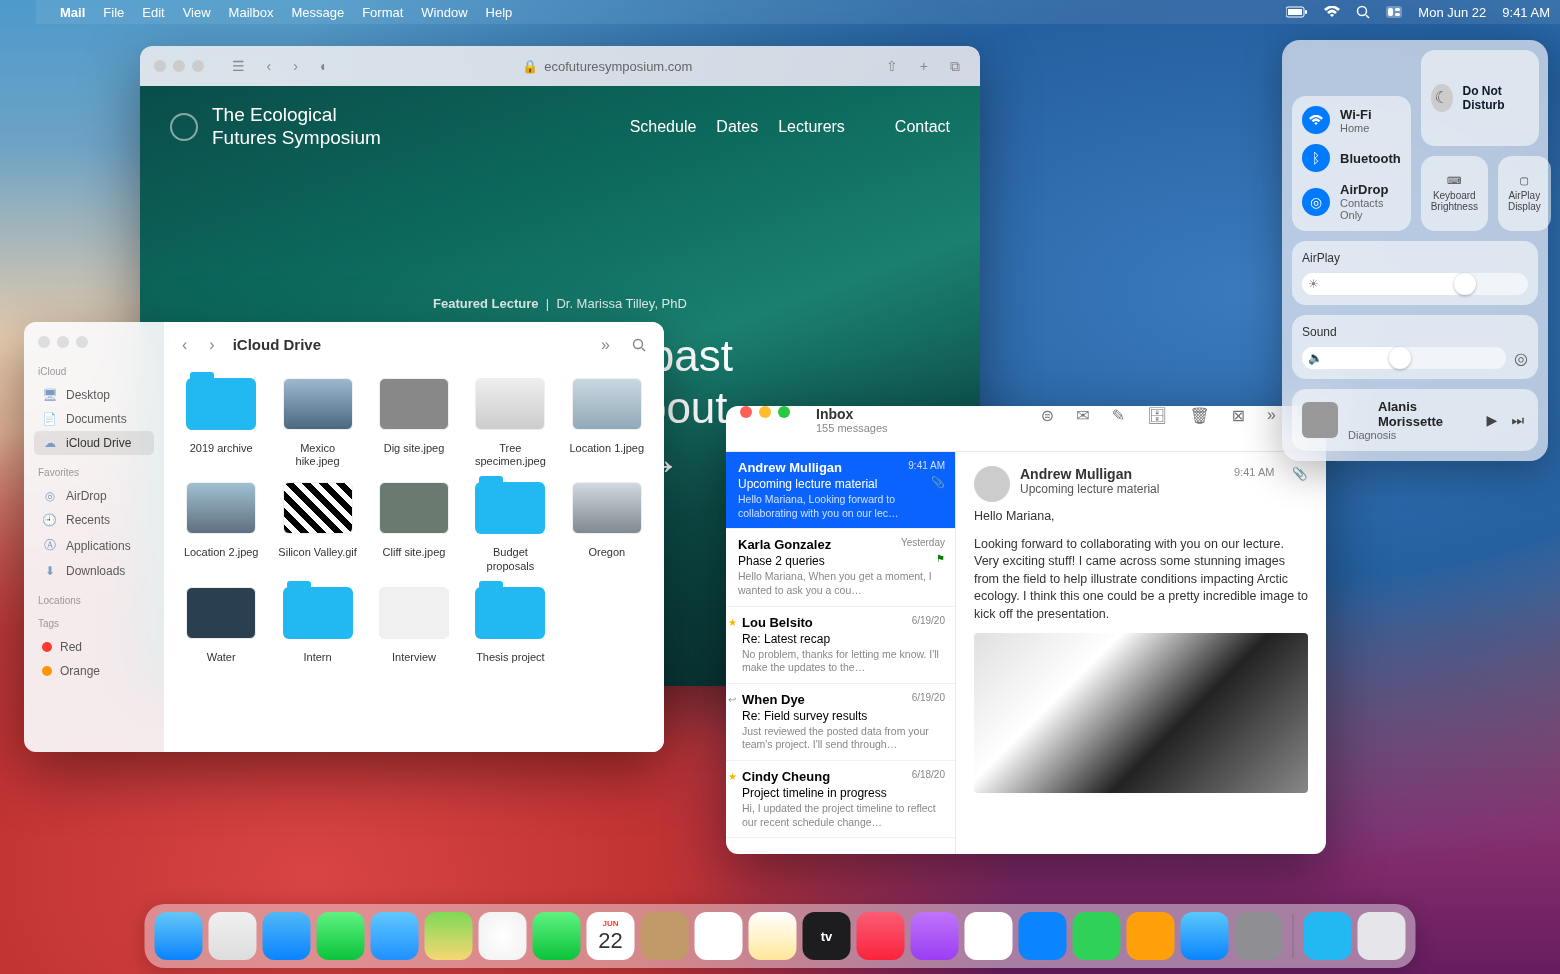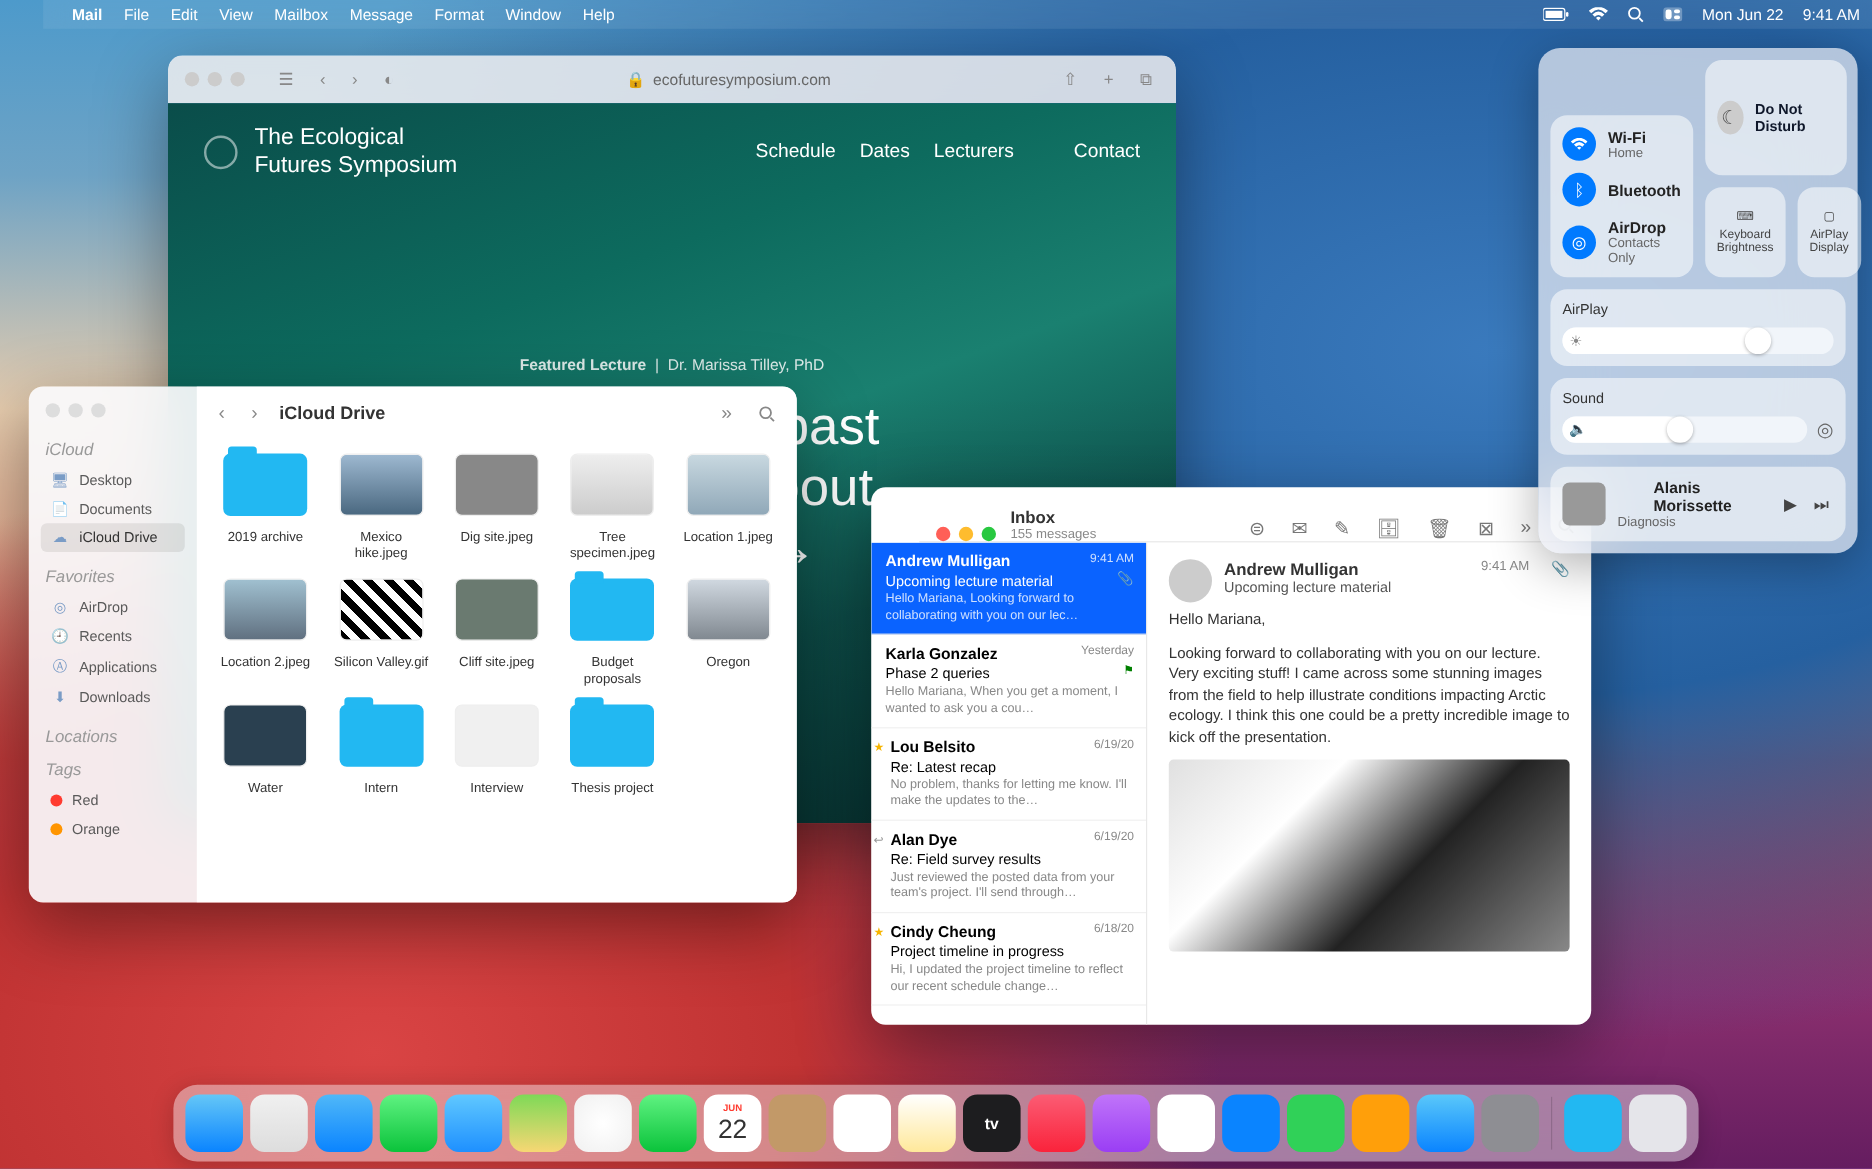--- a/index.html
+++ b/index.html
@@ -57,39 +57,39 @@
 .safari-links { margin-left:auto; display:flex; gap:20px; font-size:16px; }
 .safari-lecture { position:absolute; top:210px; left:50%; transform:translateX(-50%); text-align:center; width:90%; }
 .safari-featured { font-size:13px; opacity:.85; margin-bottom:20px; }
 .safari-headline { font-family:Georgia,serif; font-size:44px; line-height:1.15; }
 
 
 .finder { position:absolute; left:24px; top:322px; width:640px; height:430px; background:rgba(250,250,252,.92); backdrop-filter:blur(20px); border-radius:12px; box-shadow:0 20px 60px rgba(0,0,0,.4); display:flex; z-index:50; overflow:hidden; }
 .finder-sidebar { width:140px; padding:14px 10px; font-size:12px; color:#555; }
 .finder-traffic { display:flex; gap:7px; margin-bottom:18px; padding-left:4px; }
 .finder-traffic span { width:12px; height:12px; border-radius:50%; background:#ddd; }
-.finder-section { font-size:14px; color:#999; text-transform:none; margin:12px 0 6px 4px; font-weight:500;font-style:italic; }
+.finder-section { font-size:10px; color:#999; text-transform:none; margin:12px 0 6px 4px; font-weight:500; }
 .finder-item { padding:5px 8px; border-radius:5px; display:flex; align-items:center; gap:8px; color:#5a5a5a; }
 .finder-item.active { background:rgba(0,0,0,.08); color:#333; }
 .finder-item .ficon { width:16px; text-align:center; color:#7a9cc6; }
 .finder-tag { width:10px; height:10px; border-radius:50%; }
 .finder-main { flex:1; background:#fff; display:flex; flex-direction:column; }
 .finder-header { height:46px; display:flex; align-items:center; padding:0 14px; gap:14px; border-bottom:1px solid rgba(0,0,0,0); }
 .finder-nav-btn { color:#888; font-size:16px; padding:2px 4px; }
 .finder-loc { font-size:15px; font-weight:600; color:#333; }
 .finder-grid { flex:1; padding:10px 14px; display:grid; grid-template-columns:repeat(5,1fr); gap:14px 10px; overflow:auto; align-content:start; }
 .finder-file { display:flex; flex-direction:column; align-items:center; gap:12px; text-align:center; }
 .finder-thumb { width:70px; height:52px; border-radius:6px; border:1px solid #eee; background:#ddd; }
 .finder-thumb.folder { background:#22b8f2; border:none; border-radius:6px; position:relative; }
 .finder-thumb.folder:before { content:""; position:absolute; top:-6px; left:4px; width:24px; height:10px; background:#22b8f2; border-radius:3px 3px 0 0; }
 .finder-fname { font-size:11px; color:#333; line-height:1.2; max-width:80px; }
 
 
 .mail { position:absolute; left:726px; top:406px; width:600px; height:448px; background:#fff; border-radius:12px; box-shadow:0 20px 60px rgba(0,0,0,.4); display:flex; flex-direction:column; z-index:60; overflow:hidden; }
-.mail-toolbar { height:46px; display:flex; align-items:flex-end; padding:0 14px; border-bottom:1px solid #e8e8e8;margin-left:40px; }
+.mail-toolbar { height:46px; display:flex; align-items:flex-start; padding:0 14px; gap:14px; border-bottom:1px solid #e8e8e8; }
 .mail-toolbar .traffic span.r{background:#ff5f57}.mail-toolbar .traffic span.y{background:#febc2e}.mail-toolbar .traffic span.g{background:#28c840}
 .mail-inbox-title { font-size:14px; font-weight:600; color:#333; }
 .mail-inbox-sub { font-size:11px; color:#888; }
 .mail-tool-icons { margin-left:auto; display:flex; gap:22px; color:#777; font-size:16px; }
 .mail-body { flex:1; display:flex; overflow:hidden; }
 .mail-list { width:230px; border-right:1px solid #e8e8e8; overflow:auto; }
 .mail-msg { padding:8px 12px; border-bottom:1px solid #f0f0f0; font-size:11px; position:relative; }
 .mail-msg.sel { background:#0a63ff; color:#fff; }
 .mail-msg .from { font-weight:600; font-size:13px; }
 .mail-msg .time { position:absolute; right:10px; top:8px; font-size:10px; color:#888; }
@@ -447,21 +447,21 @@
         </div>
         <div class="mail-msg" style="padding-left: 16px;">
           <span class="star">★</span>
           <div class="from">Lou Belsito</div>
           <div class="time">6/19/20</div>
           <div class="subj">Re: Latest recap</div>
           <div class="prev">No problem, thanks for letting me know. I'll make the updates to the…</div>
         </div>
         <div class="mail-msg" style="padding-left: 16px;">
           <span class="star" style="color: rgb(153, 153, 153);">↩</span>
-          <div class="from">Alan Dye</div>
+          <div class="from">When Dye</div>
           <div class="time">6/19/20</div>
           <div class="subj">Re: Field survey results</div>
           <div class="prev">Just reviewed the posted data from your team's project. I'll send through…</div>
         </div>
         <div class="mail-msg" style="padding-left: 16px;">
           <span class="star">★</span>
           <div class="from">Cindy Cheung</div>
           <div class="time">6/18/20</div>
           <div class="subj">Project timeline in progress</div>
           <div class="prev">Hi, I updated the project timeline to reflect our recent schedule change…</div>

